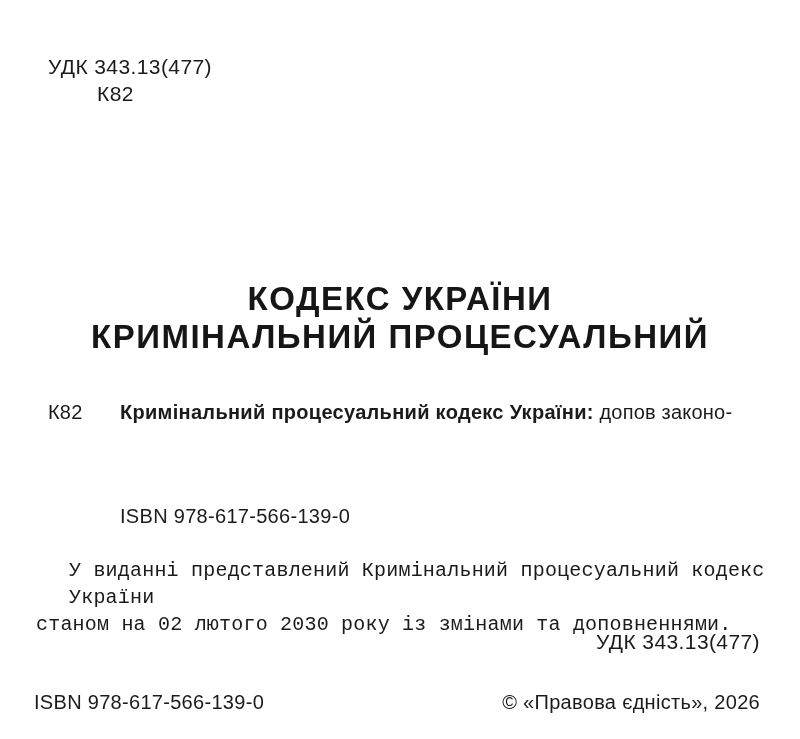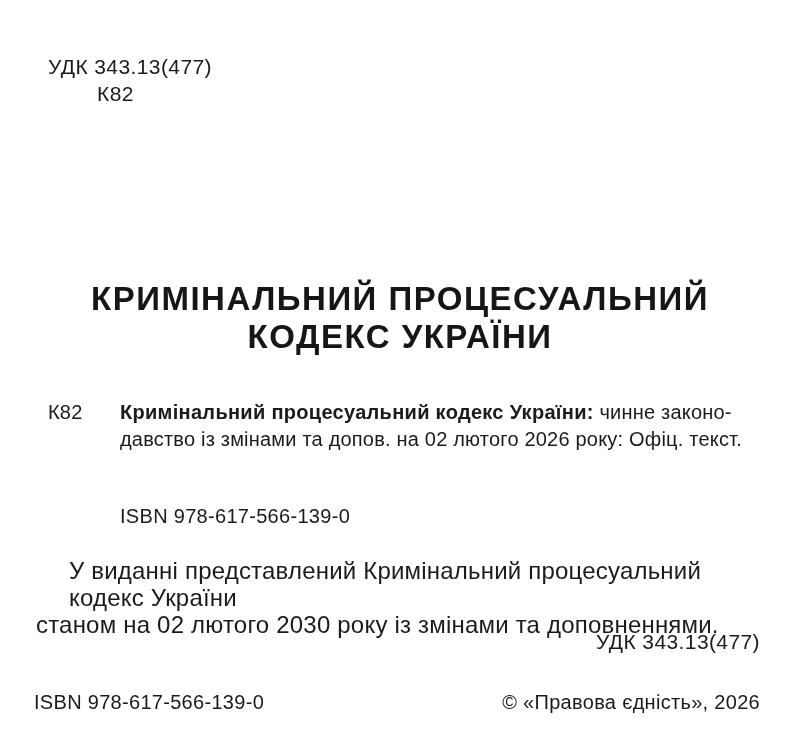--- a/index.html
+++ b/index.html
@@ -66,23 +66,24 @@
     left: 120px;
     font-size: 20px;
     letter-spacing: 0.3px;
   }
 
   
   .annotation {
     top: 557px;
     left: 36px;
     right: 24px;
-    font-size: 24px;
+    font-size: 20px;
     line-height: 27px;
     letter-spacing: 0.2px;
+    font-family: Liberation Mono, monospace;
   }
   .annotation .first-line { padding-left: 33px; }
 
   
   .udc-bottom {
     top: 630px;
     right: 40px;
     font-size: 21px;
     letter-spacing: 0.4px;
     text-align: right;
@@ -101,29 +102,28 @@
 </style>
 </head>
 <body>
 
 <div class="abs udc-top">
   <div>УДК 343.13(477)</div>
   <div class="author-sign">К82</div>
 </div>
 
 <div class="abs book-title">
+  <div>КОДЕКС УКРАЇНИ</div>
   <div>КРИМІНАЛЬНИЙ ПРОЦЕСУАЛЬНИЙ</div>
-  <div>КОДЕКС УКРАЇНИ</div>
 </div>
 
 <div class="abs catalog-entry">
   <div class="catalog-code">К82</div>
   <div class="catalog-text">
-    <div><span class="bold">Кримінальний процесуальний кодекс України:</span><span> чинне законо-</span></div>
-    <div>давство із змінами та допов. на 02 лютого 2026 року: Офіц. текст.</div>
+    <div><span class="bold">Кримінальний процесуальний кодекс України:</span><span> допов законо-</span></div>
   </div>
 </div>
 
 <div class="abs isbn-mid">ISBN 978-617-566-139-0</div>
 
 <div class="abs annotation">
   <div class="first-line">У виданні представлений Кримінальний процесуальний кодекс України</div>
   <div>станом на 02 лютого 2030 року із змінами та доповненнями.</div>
 </div>
 

